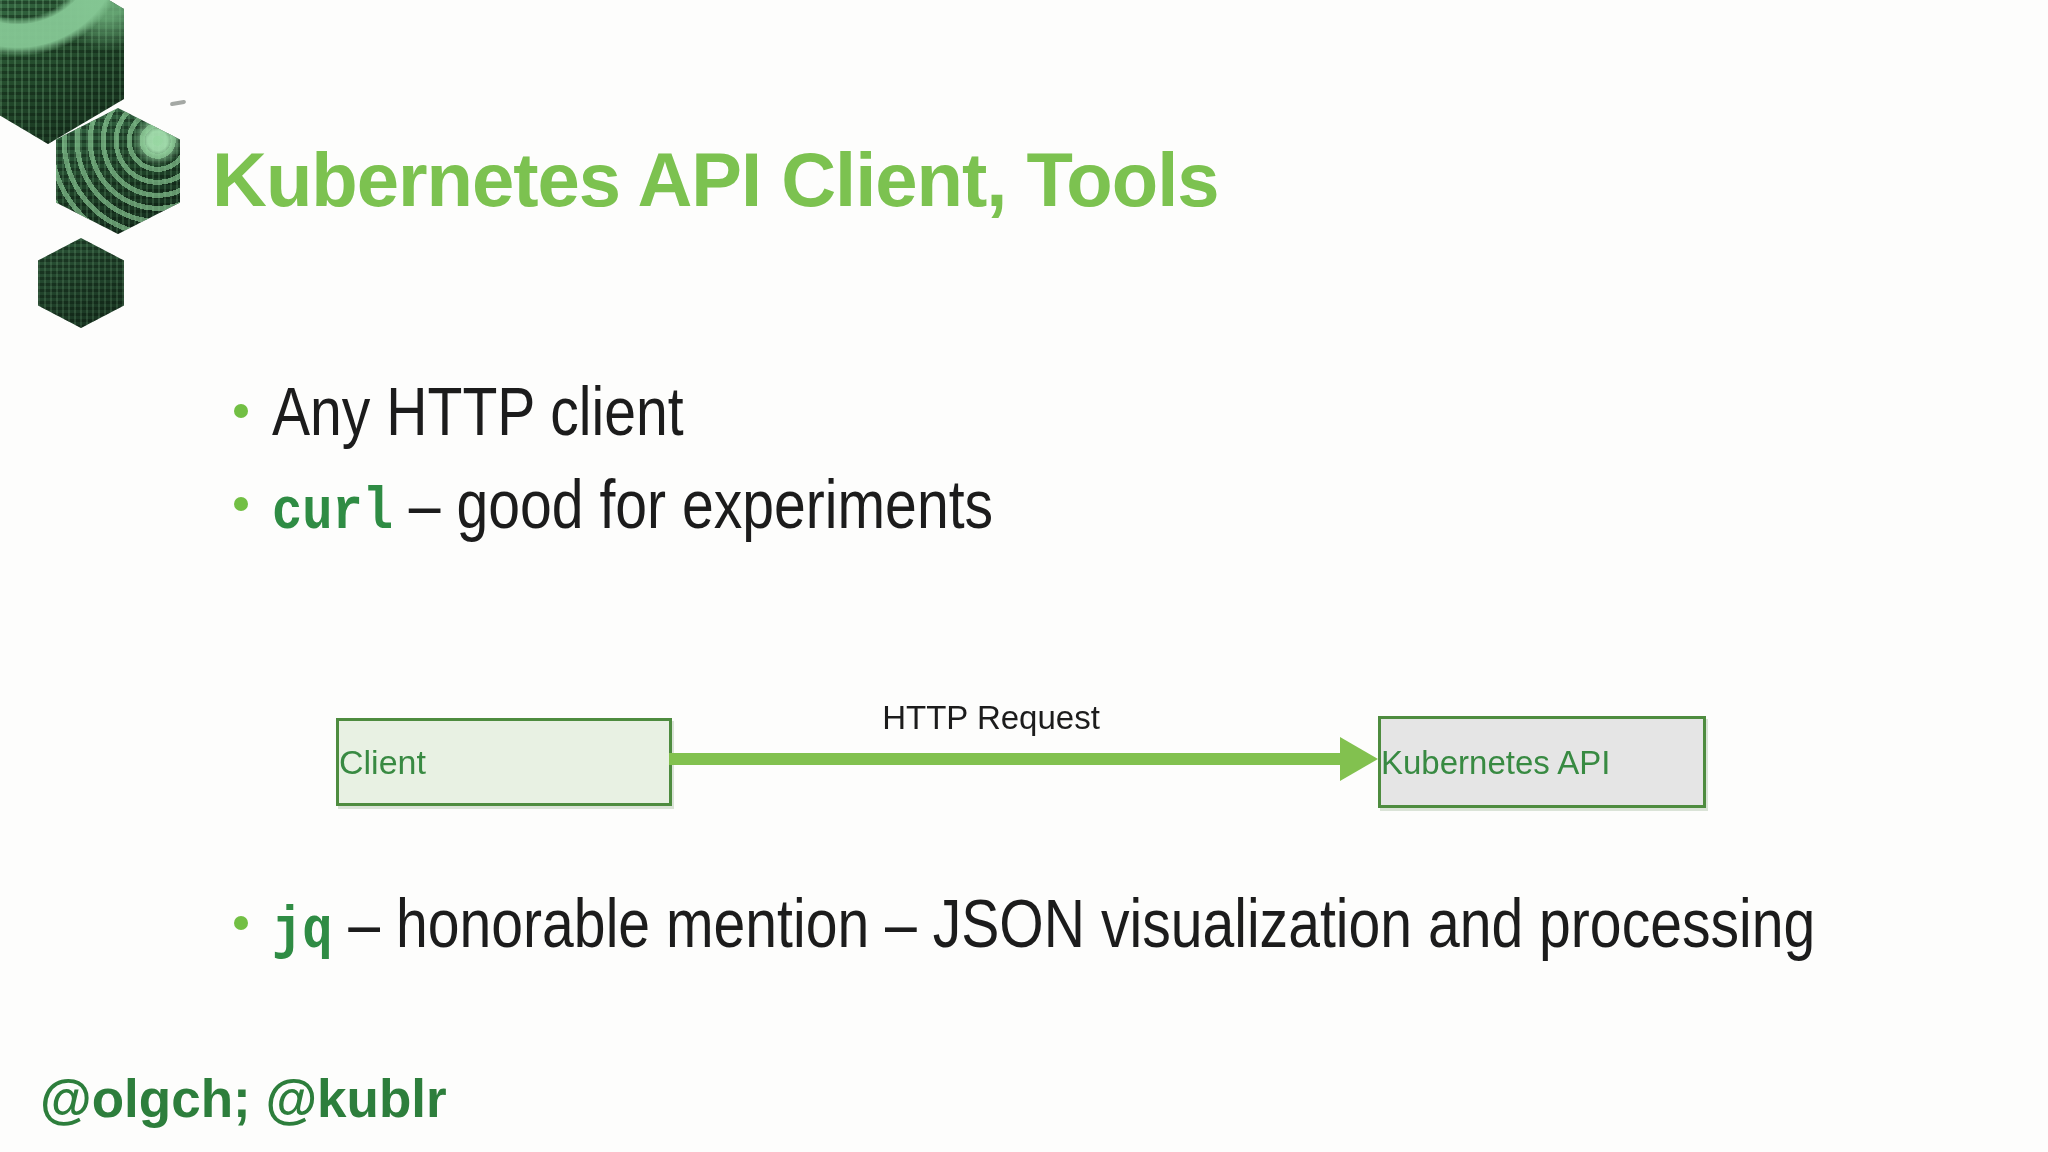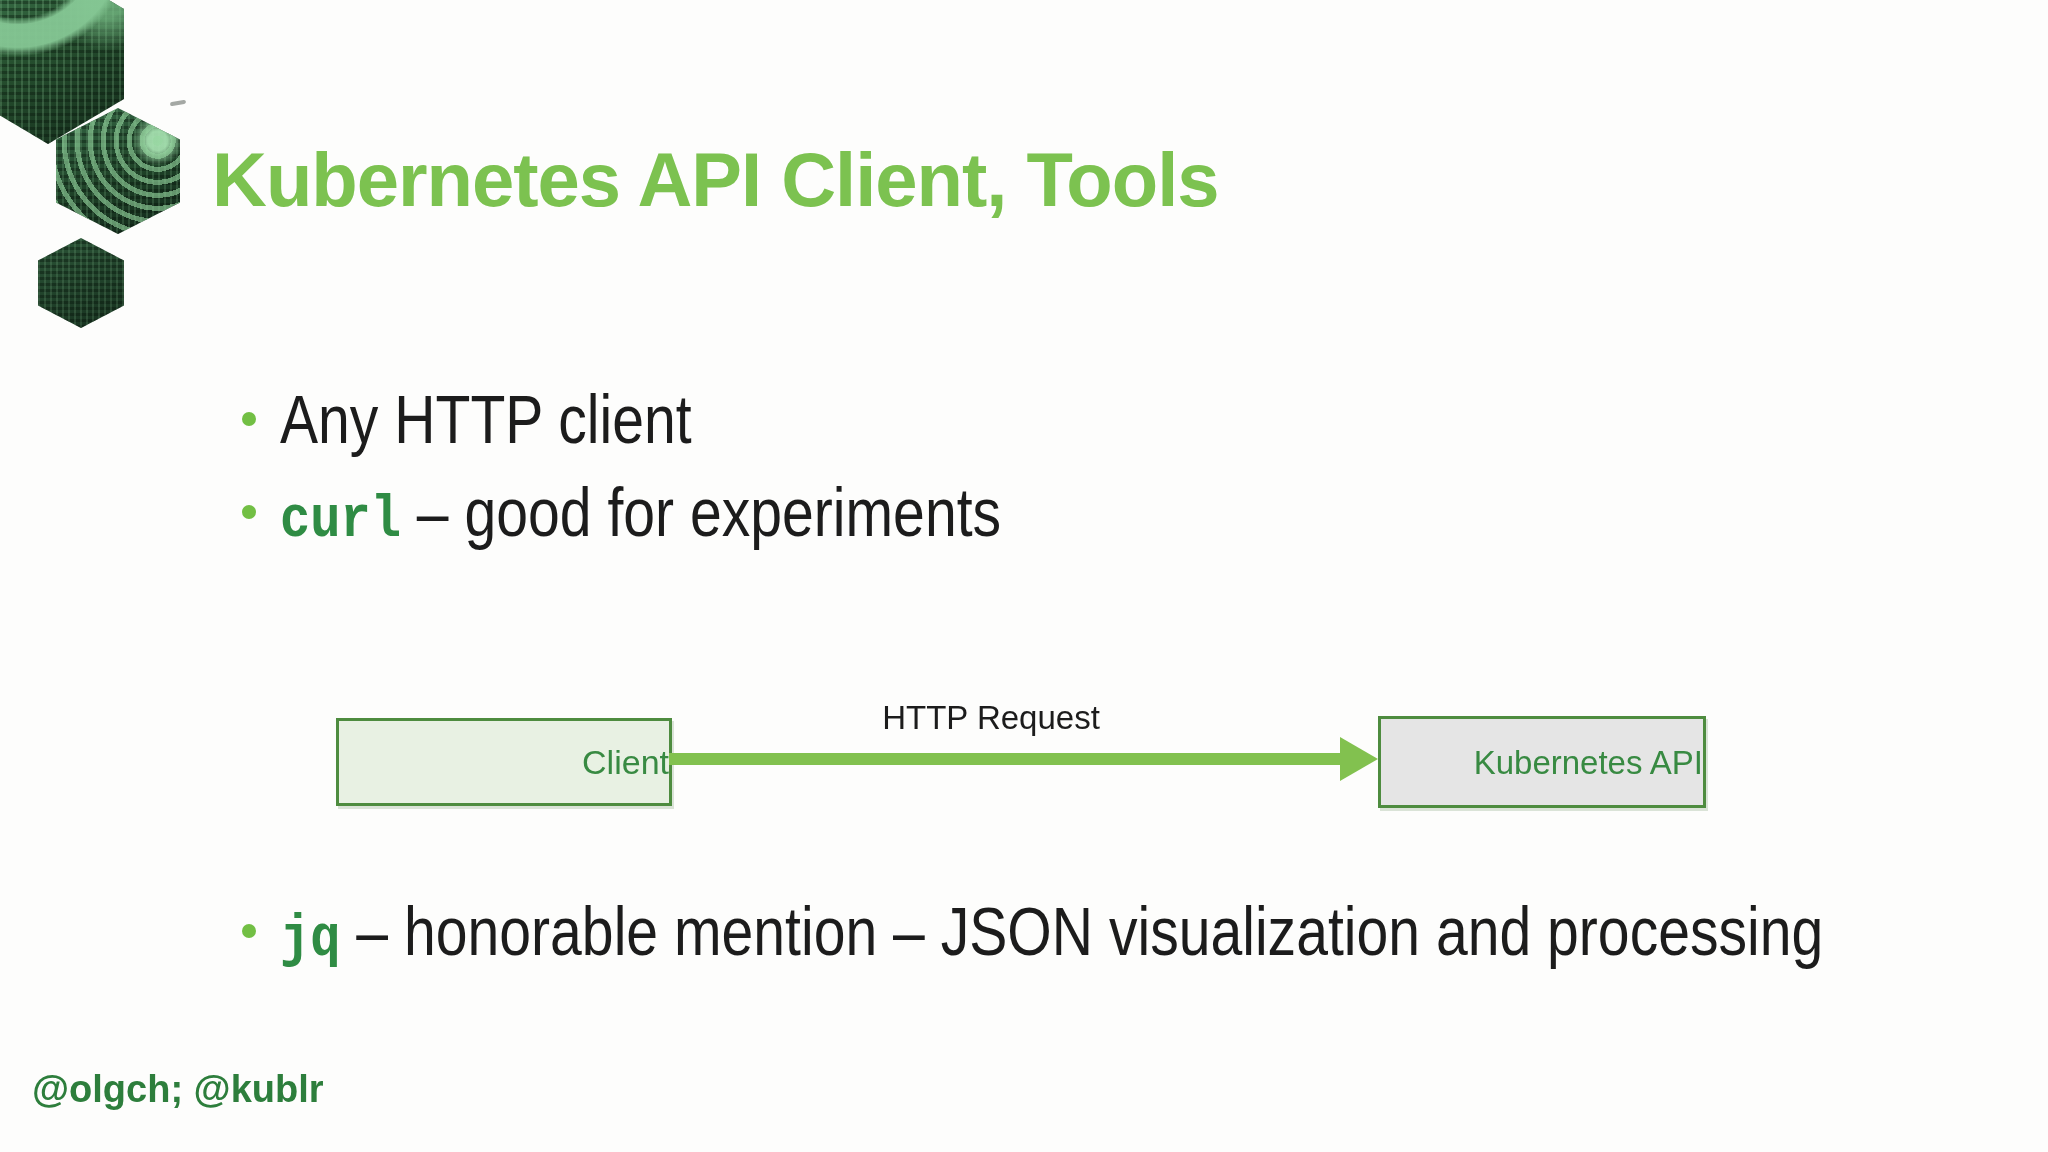--- a/index.html
+++ b/index.html
@@ -42,62 +42,62 @@
   }
 
   
   .title{
     position:absolute; left:212px; top:140px; margin:0;
     font-size:76px; font-weight:bold; line-height:1.05;
     letter-spacing:-1px; white-space:nowrap;
   }
 
   
-  .bullets{position:absolute; left:230px; margin:12px; padding:0; list-style:none;}
+  .bullets{position:absolute; left:230px; margin:4px; padding:0; list-style:none;}
   .bullets-main{top:373px;}
   .bullets-jq{top:885px;}
   .bullets li{
     position:relative; padding-left:38px; margin:0 0 17px 0;
     font-size:68px; line-height:68px; white-space:nowrap;
   }
   .dot{
     position:absolute; left:0; top:27px; width:14px; height:14px; border-radius:50%;
   }
   .btext{
     display:inline-block; transform:scaleX(.84); transform-origin:0 50%;
     white-space:nowrap;
   }
   .mono{
     font-family:"Liberation Mono", monospace;
     font-weight:bold; font-size:60px;
   }
 
   
   .dbox{
-    position:absolute; display:flex; align-items:center; justify-content:flex-end;
+    position:absolute; display:flex; align-items:center; justify-content:flex-start;
     border:3px solid; font-size:34px; line-height:1;
     box-shadow:2px 3px 0 rgba(60,110,50,.18);
   }
   .dbox-client{left:336px; top:718px; width:330px; height:82px;}
   .dbox-api{left:1378px; top:716px; width:322px; height:86px; font-size:33px;}
   .arrow-label{
     position:absolute; left:791px; top:698px; width:400px;
     text-align:center; font-size:33px; line-height:1.2;
   }
   .arrow-line{position:absolute; left:669px; top:753px; width:673px; height:12px;}
   .arrow-head{
     position:absolute; left:1340px; top:737px; width:0; height:0;
     border-top:22px solid transparent; border-bottom:22px solid transparent;
     border-left:38px solid;
   }
 
   
   .footer{
-    position:absolute; left:32px; top:1068px;
-    font-size:38px; font-weight:bold; white-space:nowrap;
+    position:absolute; left:40px; top:1068px;
+    font-size:53px; font-weight:bold; white-space:nowrap;
   }
 </style>
 </head>
 <body>
 
 <div class="slide">
 
   <div>
     <div class="hex hex1"></div>
     <div class="hex hex2"></div>

